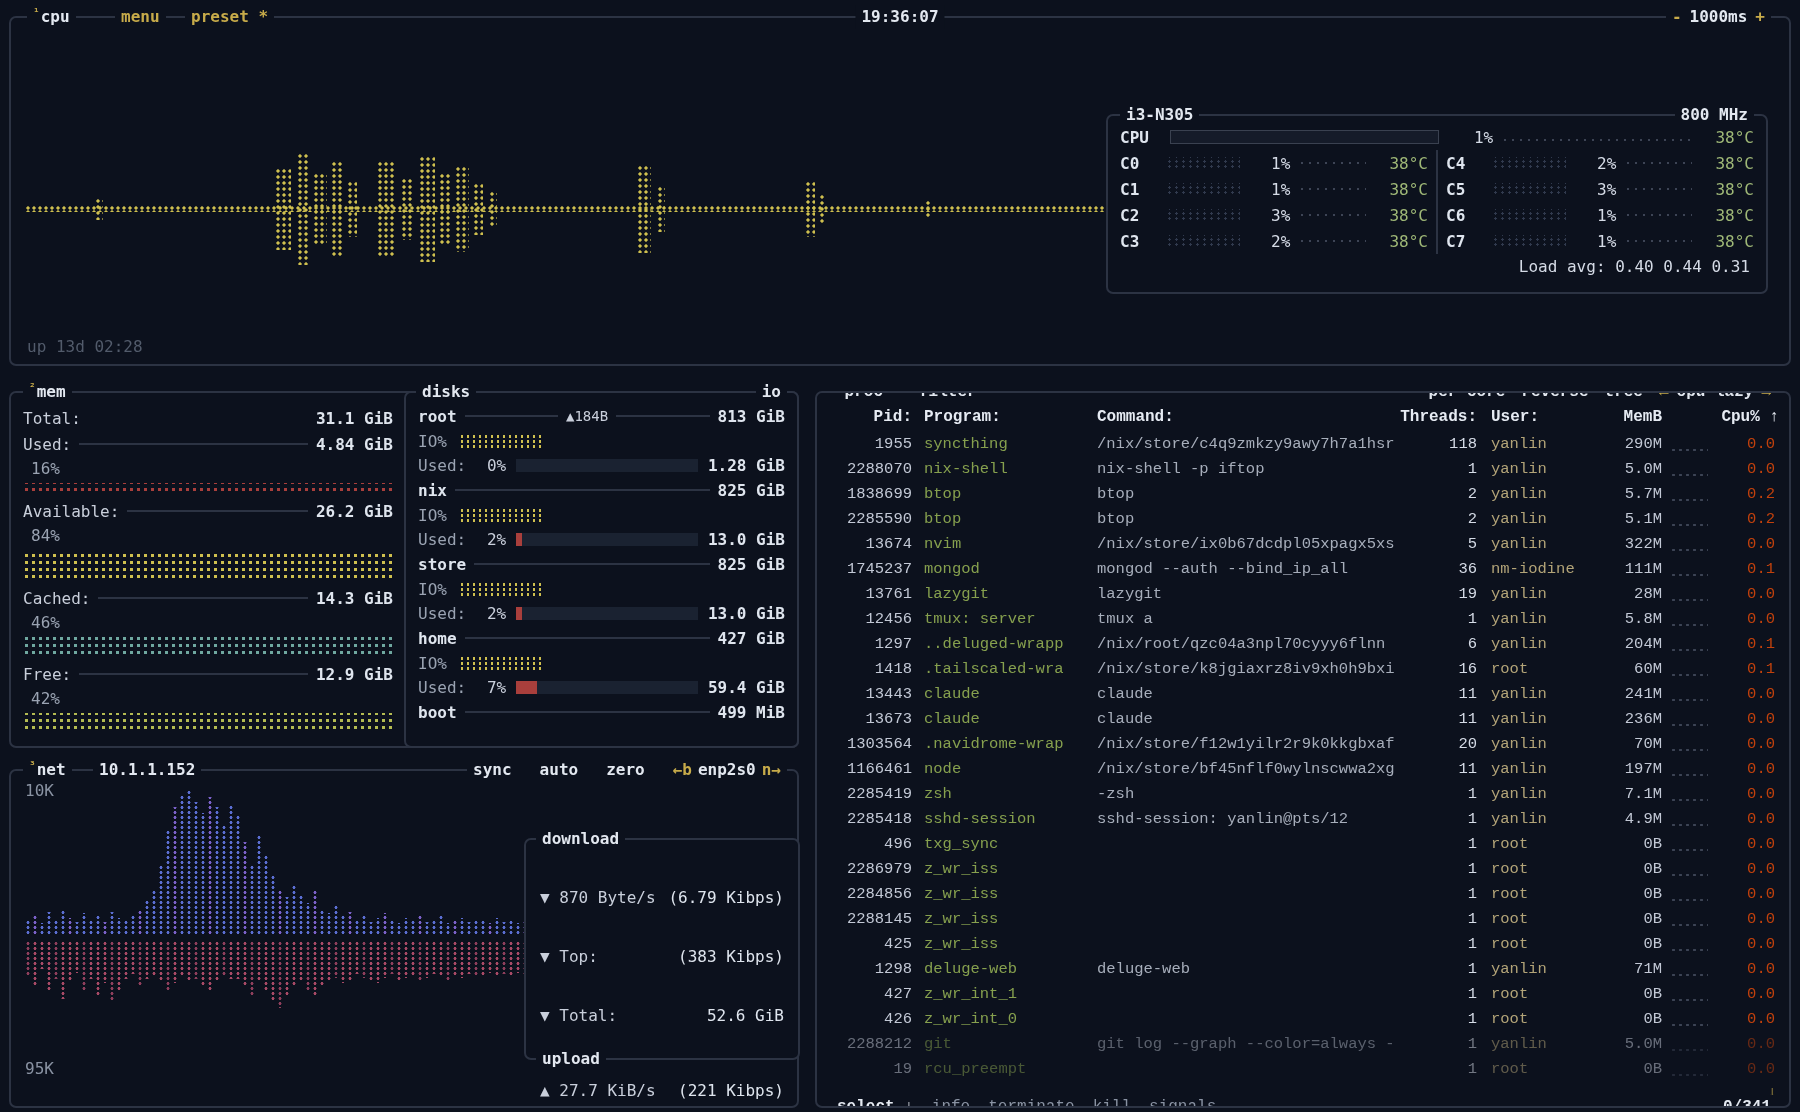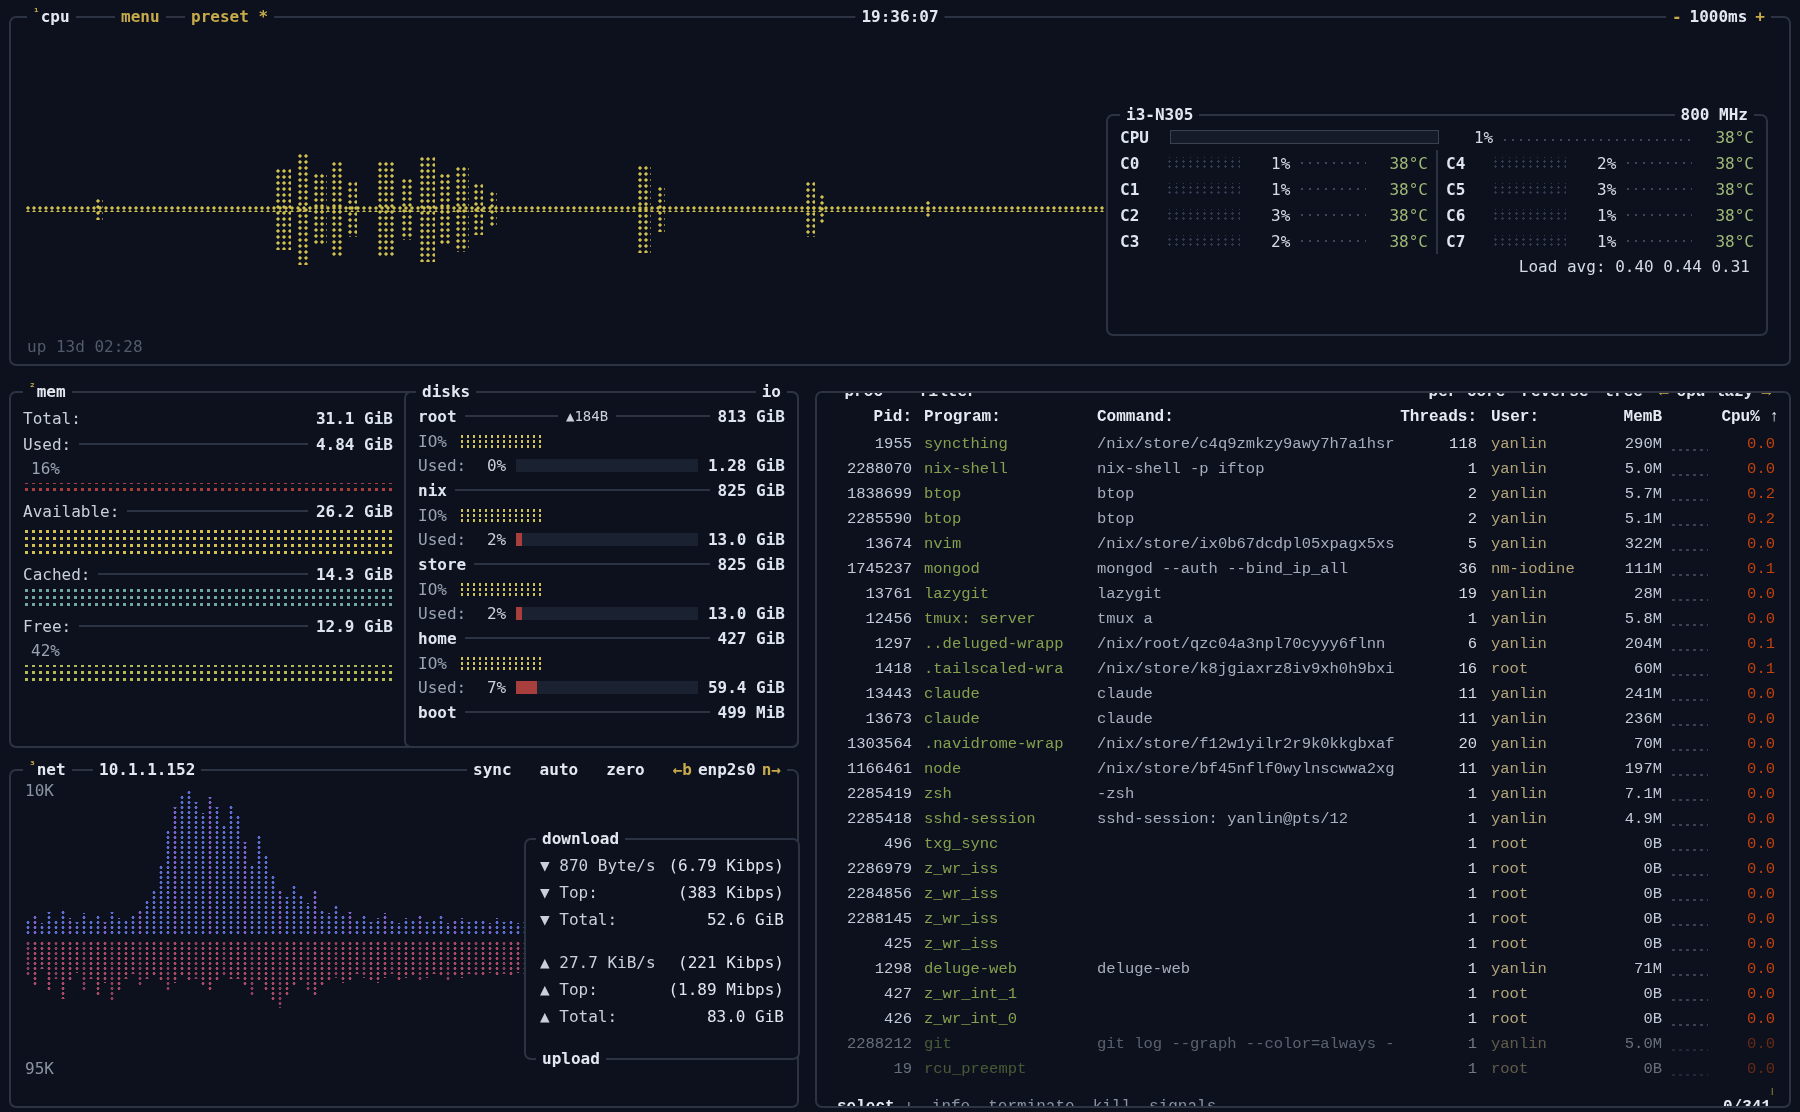--- a/index.html
+++ b/index.html
@@ -15,21 +15,21 @@
   .ttl-name{font-weight:bold;color:#e3e8f0;}
   .gold{color:#c7ab4a;font-weight:bold;}
   .white{color:#e3e8f0;font-weight:bold;}
 
   
   #cpu-box{left:9px;top:16px;width:1782px;height:350px;}
   #cpu-graph{position:absolute;left:14px;top:36px;width:1085px;height:268px;}
   #cpu-baseline{position:absolute;left:0;right:0;top:152px;height:6px;
     background-image:radial-gradient(circle,#cfc04f 1.5px,transparent 1.7px);background-size:6px 4px;}
   .spike{position:absolute;background-image:radial-gradient(circle,#cfc04f 1.5px,transparent 1.7px);background-size:6px 6px;}
-  #cpu-sub{left:1095px;top:96px;width:662px;height:222px;padding:8px 12px 0 12px;}
+  #cpu-sub{left:1095px;top:96px;width:662px;height:180px;padding:8px 12px 0 12px;}
   .cpu-row,.core-row{display:flex;align-items:center;height:26px;}
   .core-half{flex:1;display:flex;align-items:center;min-width:0;}
   .core-name{width:40px;font-weight:bold;color:#dfe5ee;}
   .meter{flex:1.4;height:14px;border:1px solid #3a4150;background:#151b29;margin:0 10px;}
   .core-graph{flex:1.1;height:12px;margin:0 6px;
     background-image:radial-gradient(circle,#313a4e 1.2px,transparent 1.4px);background-size:7px 5px;background-position:0 100%;}
   .core-pct{width:44px;text-align:right;color:#d5dbe6;}
   .core-temp{width:54px;text-align:right;color:#9fb877;}
   .core-div{width:0;border-left:2px solid #2c3343;align-self:stretch;margin:0 8px;}
   .dots{flex:1;height:6px;align-self:flex-end;margin:0 8px 7px 8px;
@@ -69,21 +69,21 @@
   #net-box{left:9px;top:769px;width:790px;height:339px;}
   #net-down{position:absolute;left:14px;top:16px;width:500px;height:148px;display:flex;align-items:flex-end;gap:1px;overflow:hidden;}
   #net-up{position:absolute;left:14px;top:170px;width:500px;height:130px;display:flex;align-items:flex-start;gap:1px;overflow:hidden;}
   .net-col{width:6px;flex:none;
     background-image:radial-gradient(circle,var(--c,#5b6ed2) 1.4px,transparent 1.6px);background-size:6px 5px;background-position:0 100%;}
   #net-up .net-col{--c:#a84a66;background-position:0 0;}
   #net-down .net-col:nth-child(5n+2){--c:#7b61c9;}
   #net-up .net-col:nth-child(4n+1){--c:#8f3f5c;}
   .net-scale{position:absolute;color:#8a93a3;z-index:3;}
   #dl-box{left:513px;top:67px;width:276px;height:222px;padding:12px 14px 0 14px;}
-  .nrow{display:flex;justify-content:space-between;height:27px;align-items:center;}
+  .nrow{display:flex;justify-content:space-between;height:27px;align-items:center;margin-top:32px;}
   .nl{color:#c9cfdb;}
   .nr{color:#dfe5ee;}
   .ngap{height:16px;}
 
   
   #proc-box{left:815px;top:391px;width:976px;height:717px;overflow:hidden;font-family:Liberation Mono, monospace;}
   .phead,.prow{display:grid;grid-template-columns:85px 185px 300px 80px 110px 75px 50px 1fr;align-items:center;padding:0 10px;}
   .phead{margin-top:10px;height:28px;font-weight:bold;color:#e6ebf3;}
   .h-pid,.h-thr,.h-mem,.h-cpu{text-align:right;}
   .h-prog{padding-left:12px;}
@@ -249,28 +249,30 @@
     </div>
     <div class="mem-pct">16%</div>
     <div class="strip" style="height:10px;--c:#a93f3c"></div>
   </div>
           <div class="mem-stat">
     <div class="mem-line">
       <span class="mem-lbl">Available:</span>
       <span class="rule"></span>
       <span class="mem-val">26.2 GiB</span>
     </div>
+    <div class="mem-pct">84%</div>
     <div class="strip" style="height:30px;--c:#cfc04f"></div>
   </div>
           <div class="mem-stat">
     <div class="mem-line">
       <span class="mem-lbl">Cached:</span>
       <span class="rule"></span>
       <span class="mem-val">14.3 GiB</span>
     </div>
+    <div class="mem-pct">46%</div>
     <div class="strip" style="height:19px;--c:#6fa8a0"></div>
   </div>
           <div class="mem-stat">
     <div class="mem-line">
       <span class="mem-lbl">Free:</span>
       <span class="rule"></span>
       <span class="mem-val">12.9 GiB</span>
     </div>
     <div class="mem-pct">42%</div>
     <div class="strip" style="height:18px;--c:#b4bb52"></div>

